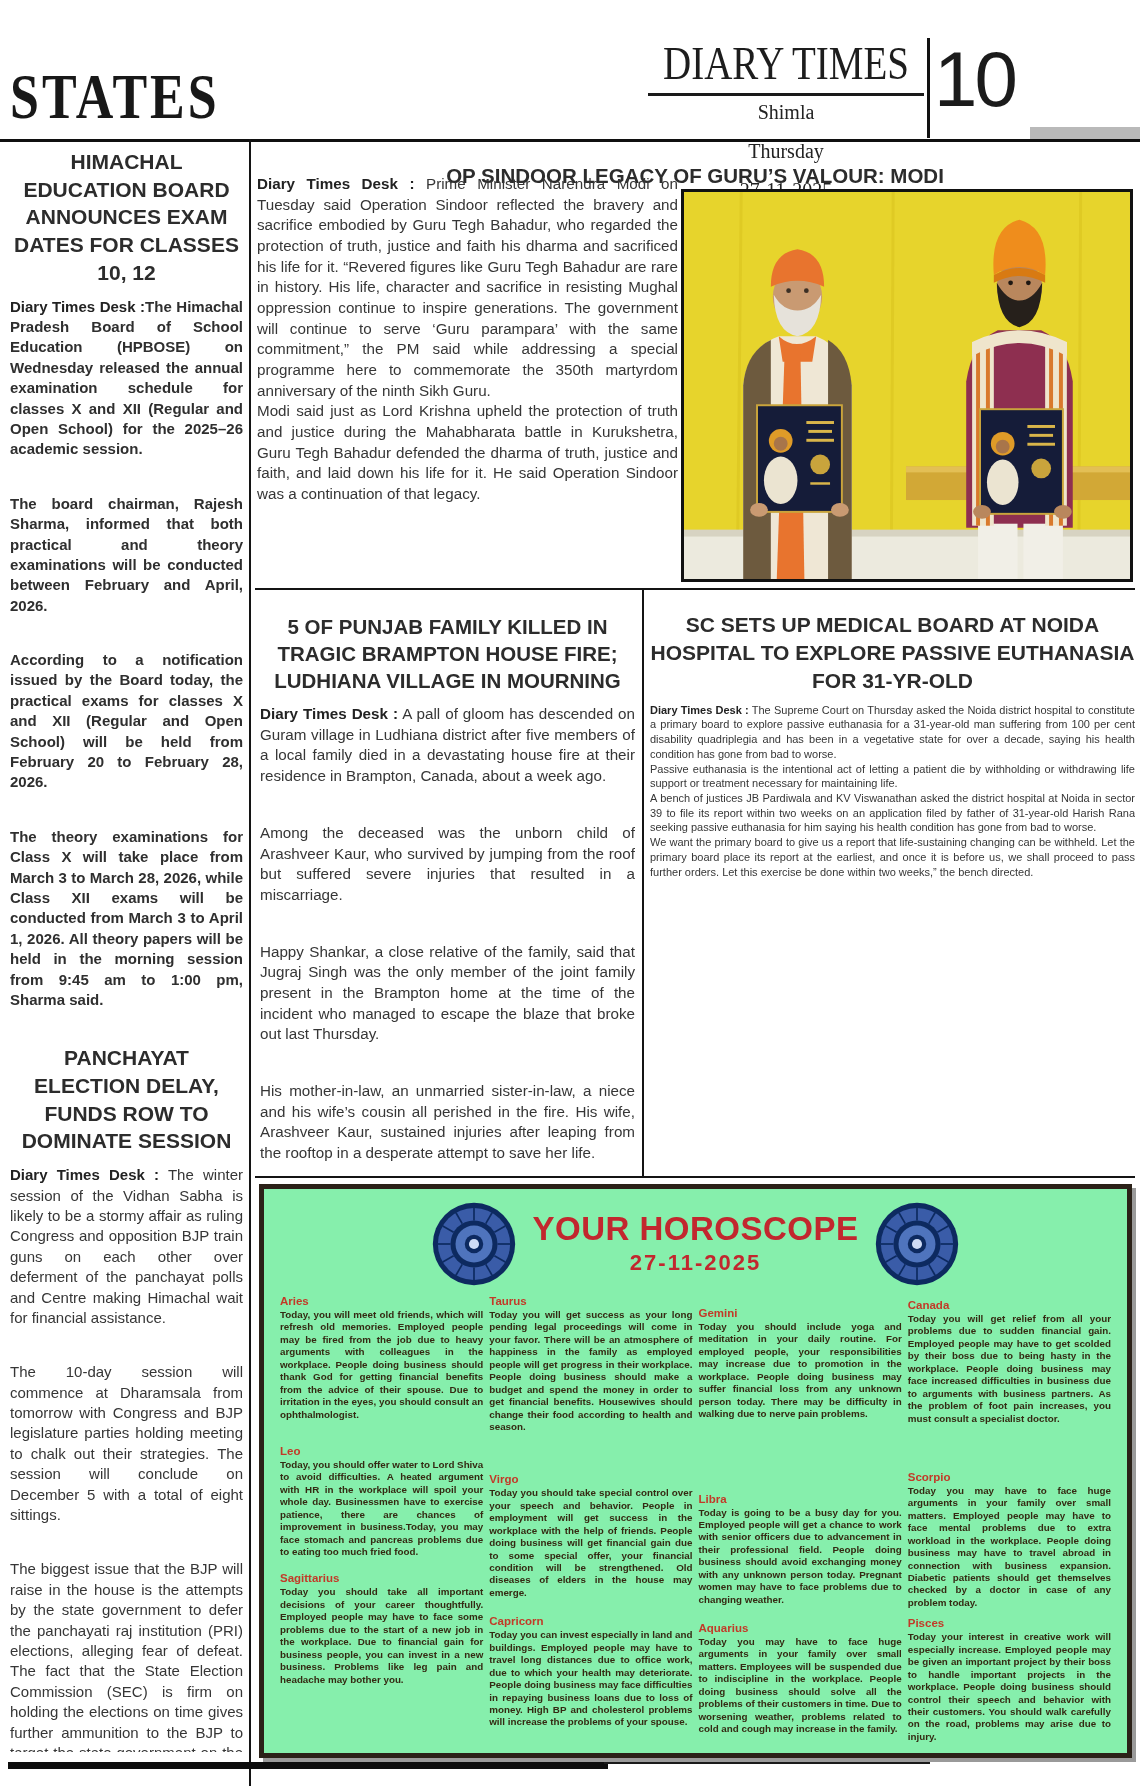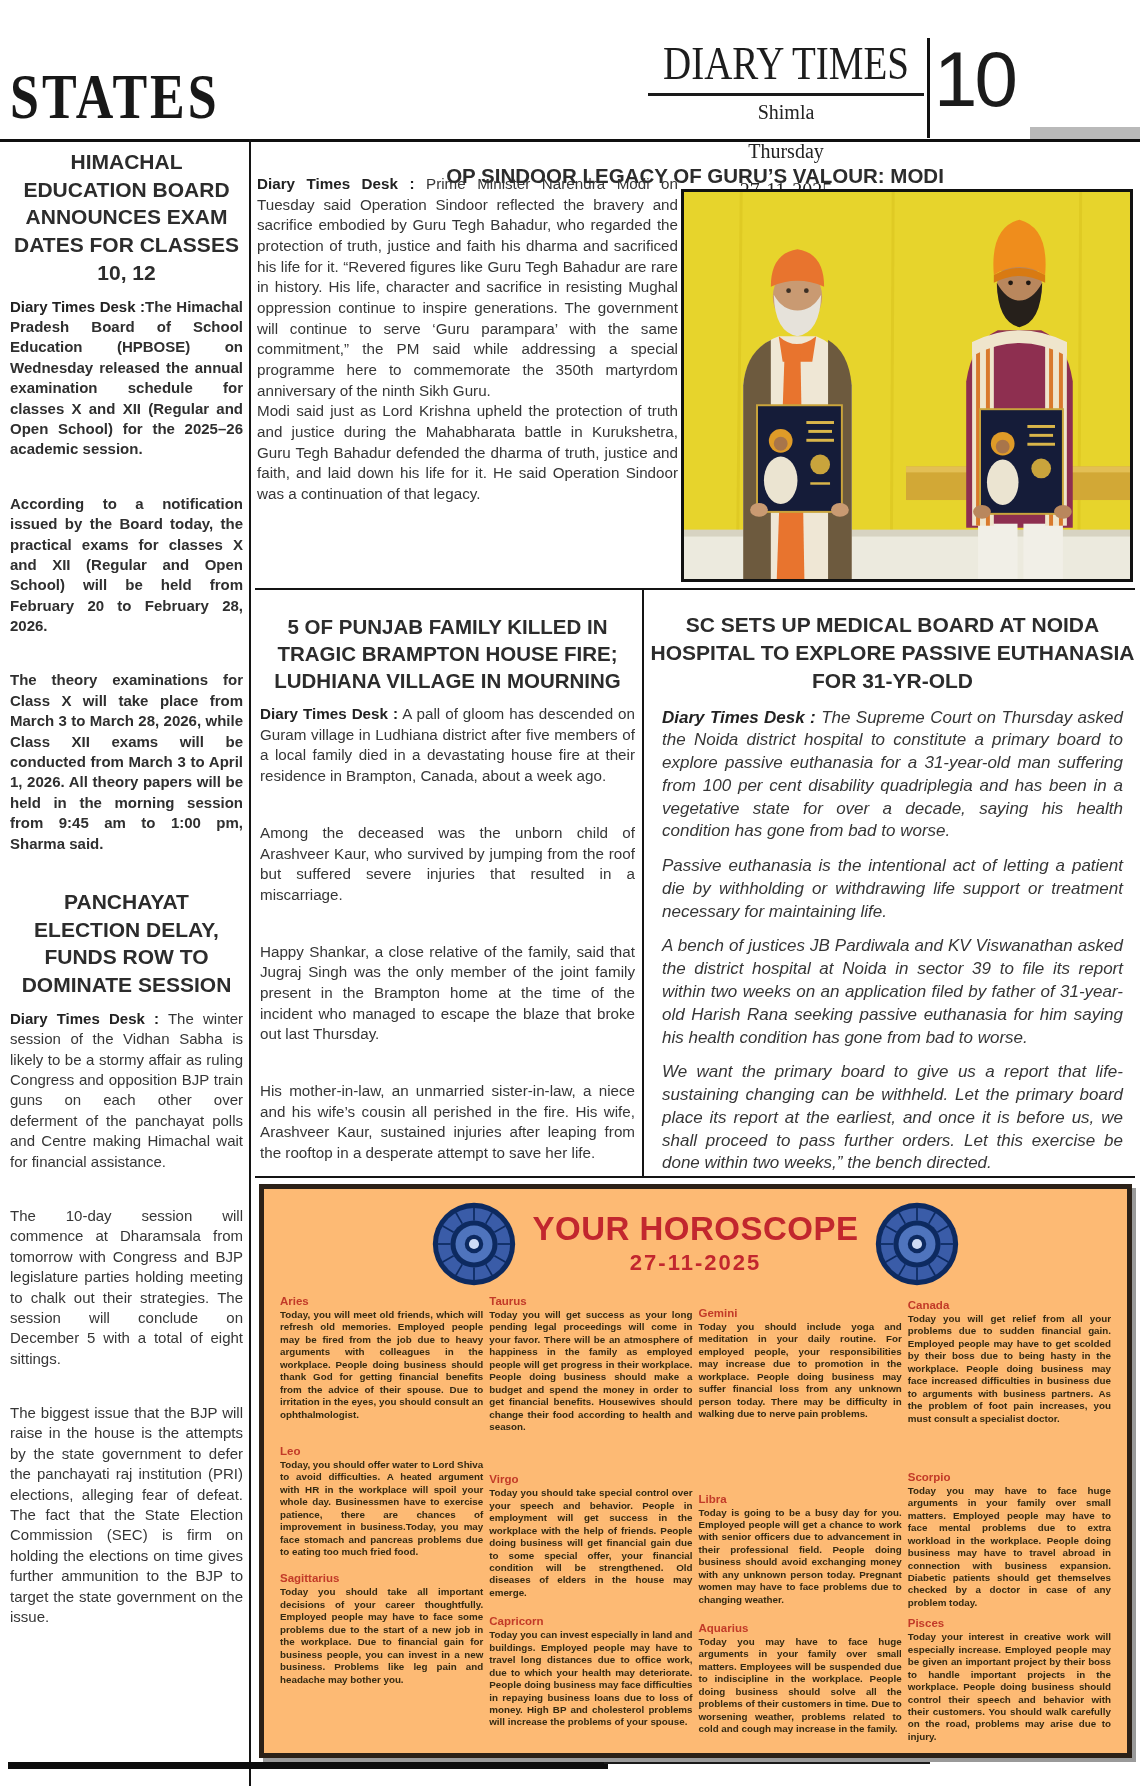--- a/index.html
+++ b/index.html
@@ -52,25 +52,25 @@
   .photo svg{display:block;width:100%;height:100%;}
 
   
   .brampton{position:absolute;left:260px;top:596px;width:375px;height:578px;overflow:hidden;}
   .brampton .headline{font-size:20.5px;margin-bottom:10px;}
   .brampton .para{font-size:15.2px;margin-bottom:36px;}
 
   
   .euthanasia{position:absolute;left:650px;top:594px;width:485px;height:582px;overflow:hidden;}
   .euthanasia .headline{font-size:21px;margin-bottom:8px;}
-  .euthanasia .para{font-size:17px;line-height:1.34;margin:12px;font-style:italic;}
+  .euthanasia .para{font-size:11px;line-height:1.34;margin:0;}
 
   
   .horoscope{position:absolute;left:259px;top:1184px;width:873px;height:574px;box-sizing:border-box;
-    background:#fdba74;border:5px solid #2b2118;box-shadow:4px 4px 0 #9a9a9a;overflow:hidden;}
+    background:#86efac;border:5px solid #2b2118;box-shadow:4px 4px 0 #9a9a9a;overflow:hidden;}
   .h-head{display:flex;align-items:center;justify-content:center;gap:16px;height:94px;padding-top:8px;}
   .h-titles{text-align:center;}
   .h-title{font-size:33px;font-weight:800;color:#c2272e;letter-spacing:.5px;line-height:1.05;}
   .h-date{font-size:22px;font-weight:800;color:#c2272e;letter-spacing:2px;margin-top:3px;}
   .zwheel{width:84px;height:84px;flex:0 0 auto;}
   .h-grid{display:flex;gap:6px;padding:4px 16px 0;}
   .h-col{flex:1;display:flex;flex-direction:column;}
   .sign-name{font-size:11.5px;font-weight:800;color:#c23a28;margin-bottom:2px;}
   .sign-text{font-size:9.8px;font-weight:600;line-height:1.27;color:#342a12;text-align:justify;}
   .h-col:nth-child(1) .h-cell:nth-child(2){margin-top:24px}
@@ -108,20 +108,21 @@
   <div class="rule-mid"></div>
   <div class="vline-mid"></div>
   <div class="rule-horo"></div>
   <div class="rule-bottom"></div>
   <div class="rule-bottom2"></div>
 
   <aside class="left-col">
     <article class="art1">
       <h2 class="headline">HIMACHAL EDUCATION BOARD ANNOUNCES EXAM DATES FOR CLASSES 10, 12</h2>
       <p class="para"><span class="lead">Diary Times Desk :</span><span>The Himachal Pradesh Board of School Education (HPBOSE) on Wednesday released the annual examination schedule for classes X and XII (Regular and Open School) for the 2025–26 academic session.</span></p>
+      <p class="para">The board chairman, Rajesh Sharma, informed that both practical and theory examinations will be conducted between February and April, 2026.</p>
       <p class="para">According to a notification issued by the Board today, the practical exams for classes X and XII (Regular and Open School) will be held from February 20 to February 28, 2026.</p>
       <p class="para">The theory examinations for Class X will take place from March 3 to March 28, 2026, while Class XII exams will be conducted from March 3 to April 1, 2026. All theory papers will be held in the morning session from 9:45 am to 1:00 pm, Sharma said.</p>
     </article>
     <article class="art2">
       <h2 class="headline h2">PANCHAYAT ELECTION DELAY, FUNDS ROW TO DOMINATE SESSION</h2>
       <p class="para"><span class="lead">Diary Times Desk :</span> <span>The winter session of the Vidhan Sabha is likely to be a stormy affair as ruling Congress and opposition BJP train guns on each other over deferment of the panchayat polls and Centre making Himachal wait for financial assistance.</span></p>
       <p class="para">The 10-day session will commence at Dharamsala from tomorrow with Congress and BJP legislature parties holding meeting to chalk out their strategies. The session will conclude on December 5 with a total of eight sittings.</p>
       <p class="para">The biggest issue that the BJP will raise in the house is the attempts by the state government to defer the panchayati raj institution (PRI) elections, alleging fear of defeat. The fact that the State Election Commission (SEC) is firm on holding the elections on time gives further ammunition to the BJP to target the state government on the issue.</p>
     </article>
   </aside>

